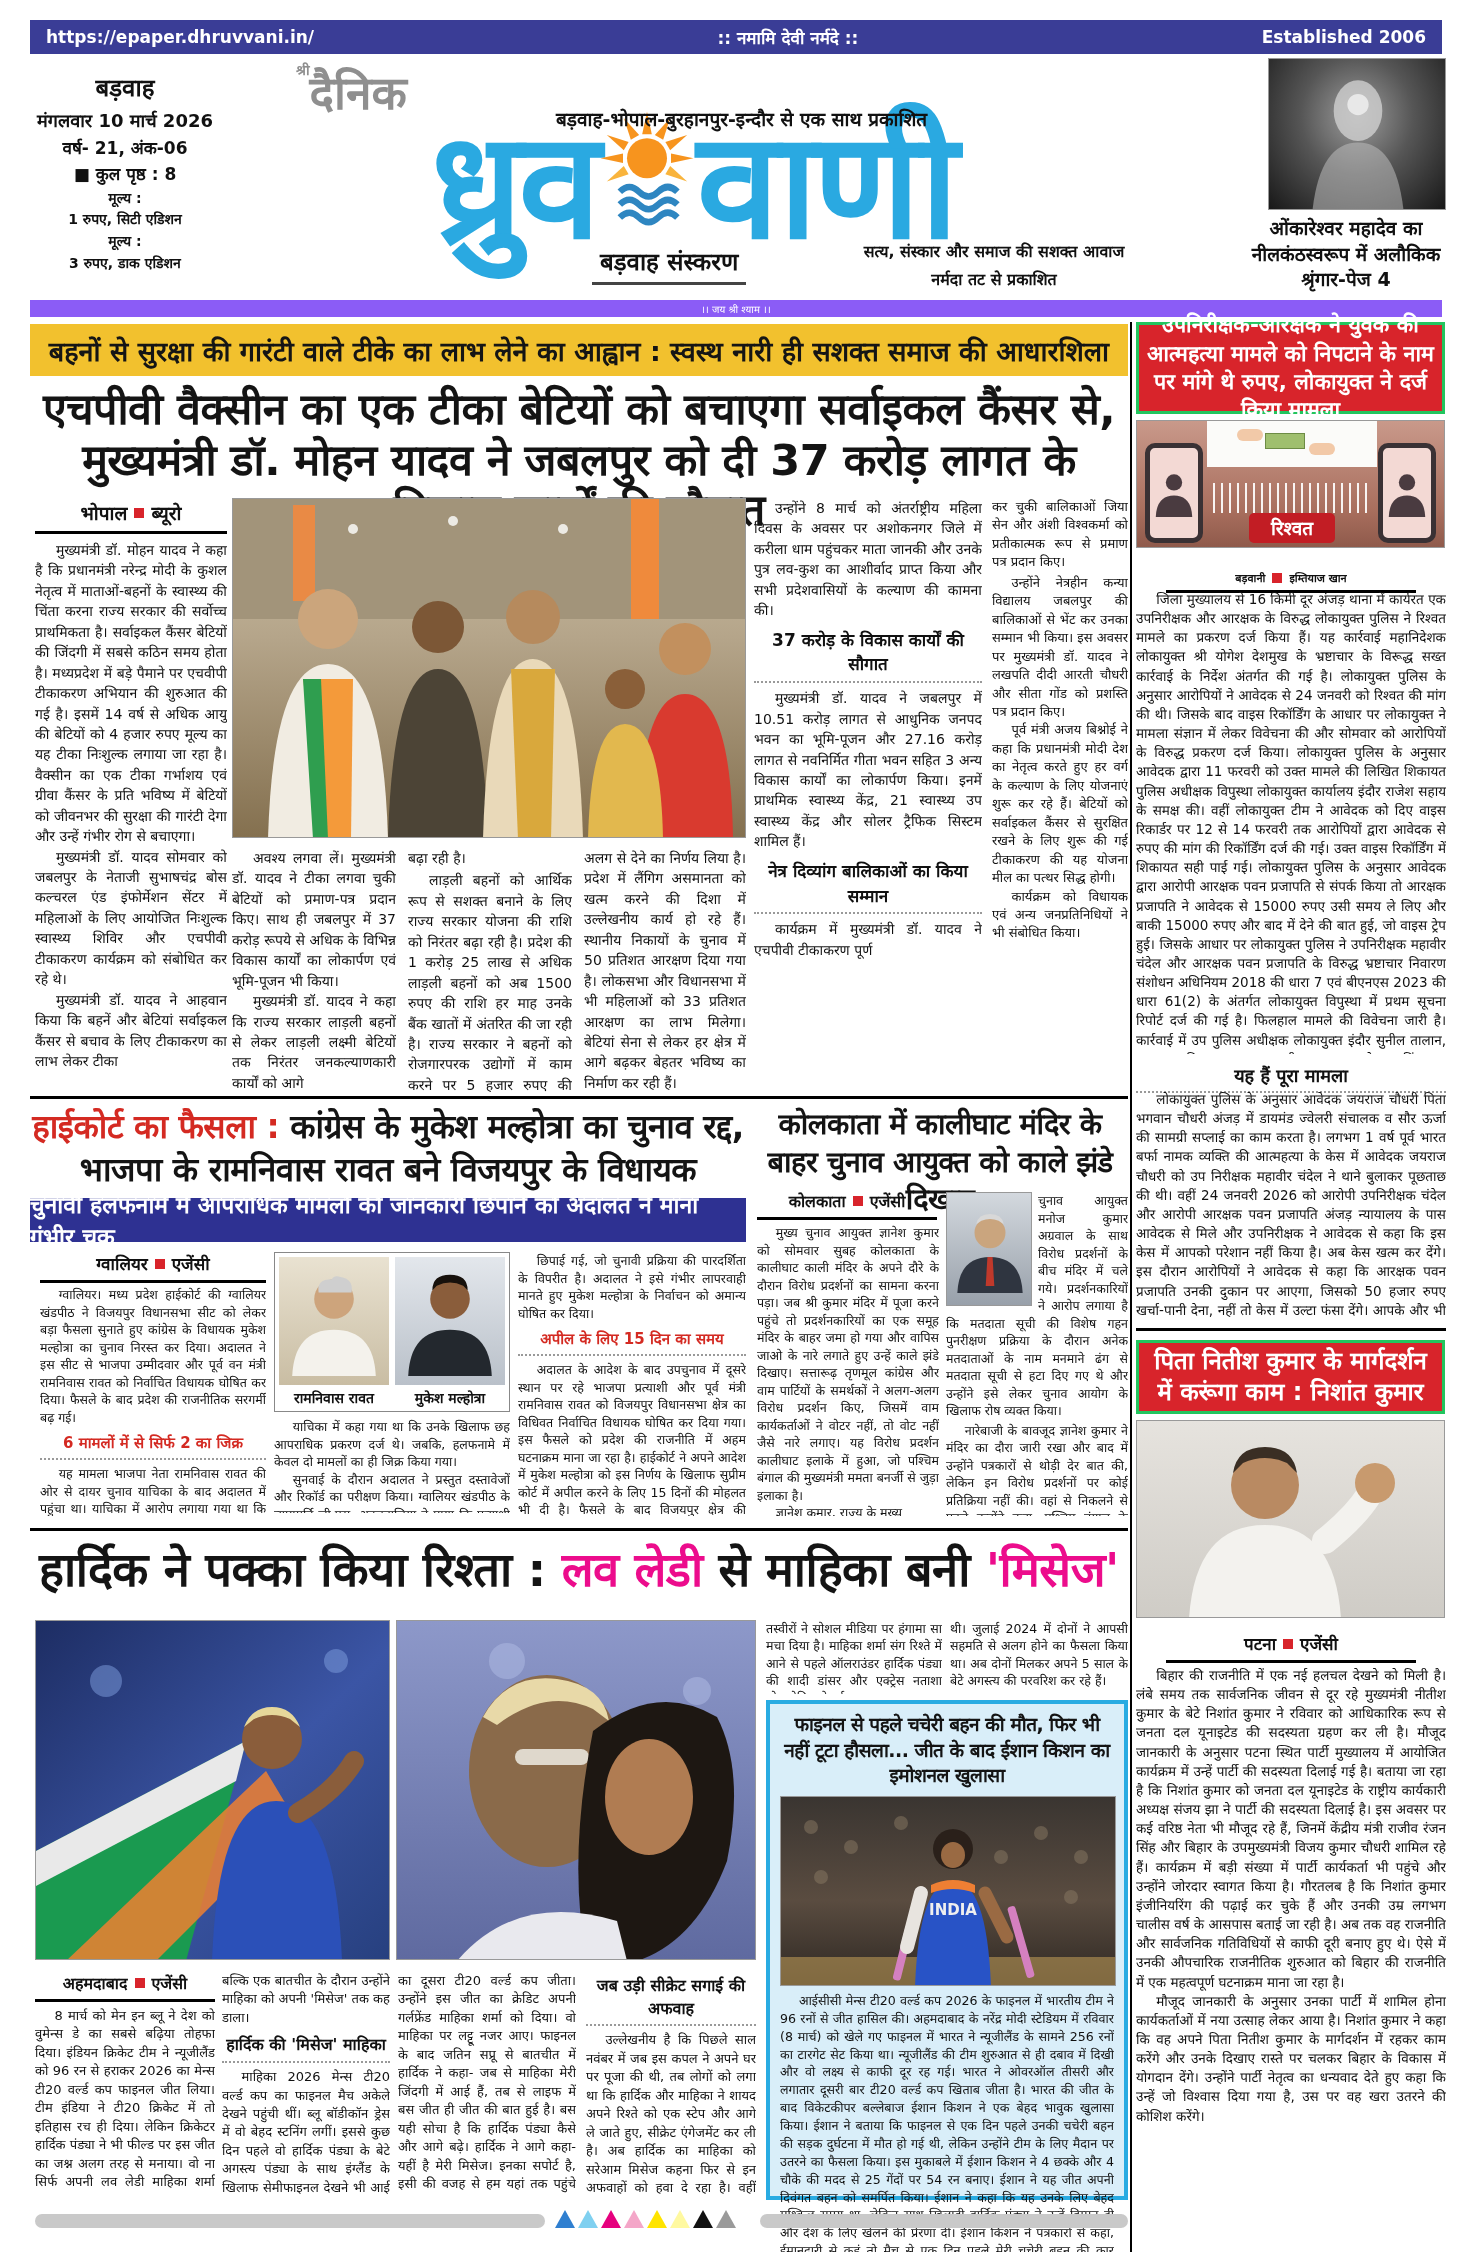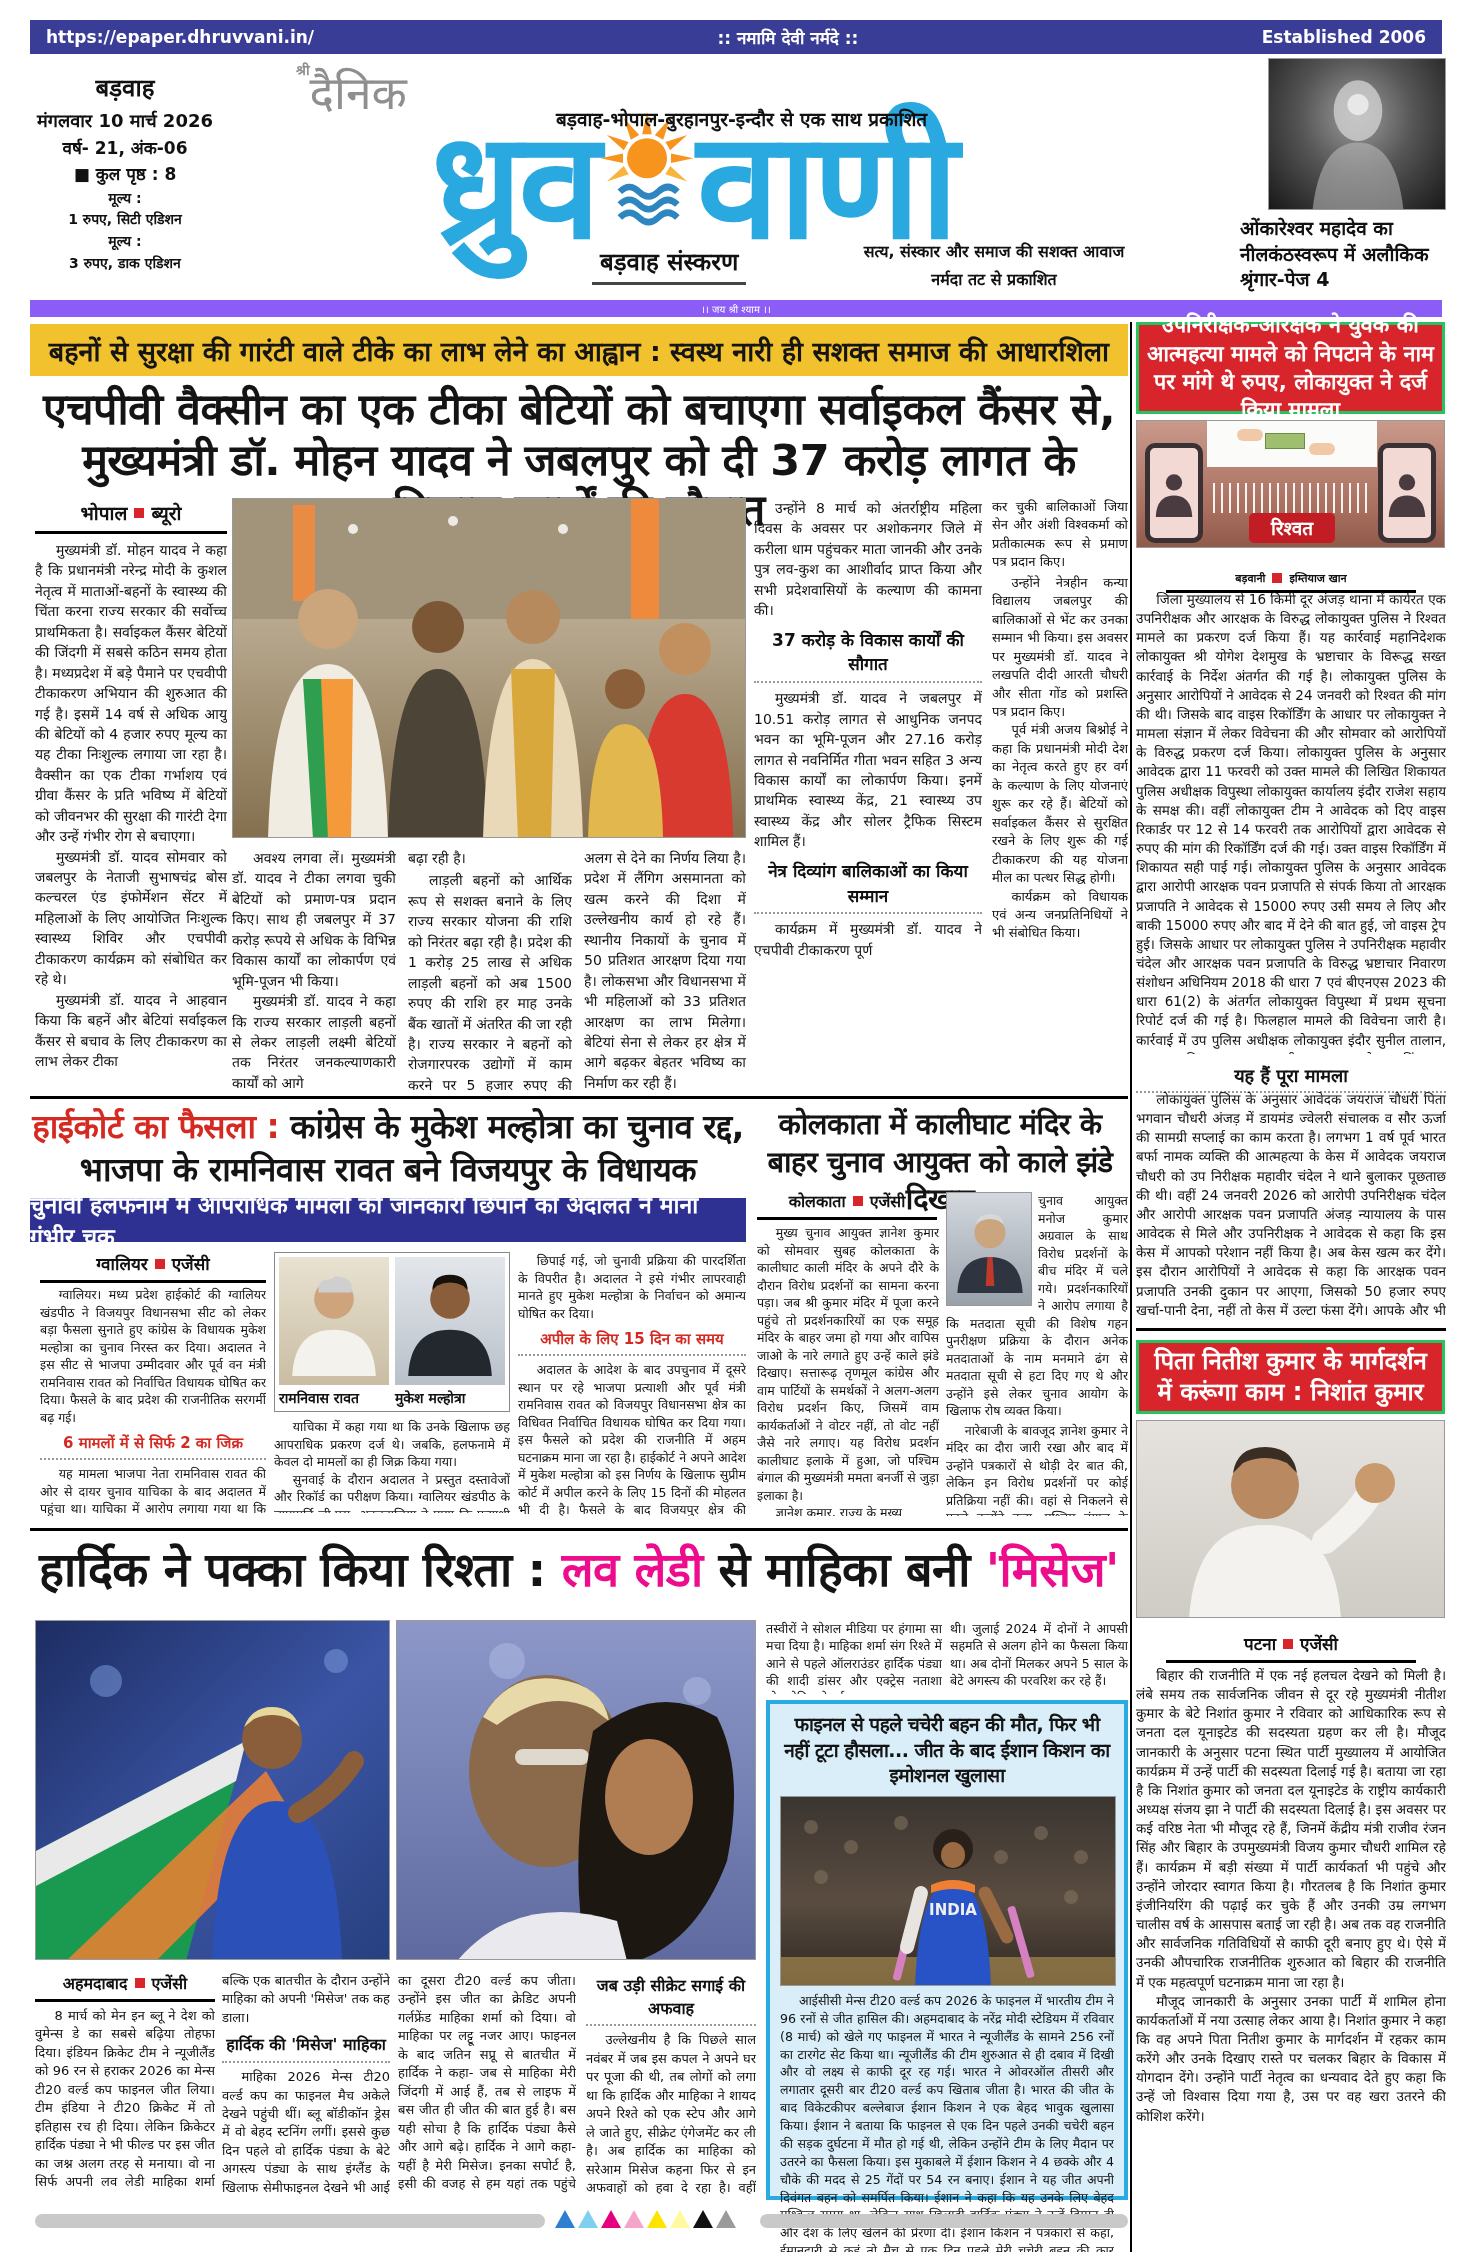--- a/index.html
+++ b/index.html
@@ -23,21 +23,21 @@
   .byline{display:flex;align-items:center;justify-content:center;gap:7px;font-weight:bold;border-bottom:3px solid #000;padding-bottom:5px}
   .sq{width:10px;height:10px;background:#d8242b;display:inline-block}
   .subhead{font-weight:bold;text-align:center;border-bottom:2px dotted #999;padding:3px 0 4px;margin:4px 0 5px}
   .subhead.red{color:#d42a22}
   .banner-blue{background:#2e3192;color:#fff;display:flex;align-items:center;justify-content:center;font-weight:bold;font-size:23px}
   .redbox{background:#d8242b;color:#fff;display:flex;align-items:center;justify-content:center;text-align:center;font-weight:900;border:3px solid #22c55e}
   .photo{overflow:hidden;position:absolute}
   .pframe{border:1px solid #999}
   .vrule{background:#000}
   .hrule{background:#000}
-  .cap{font-weight:bold;}
+  .cap{font-weight:bold;text-align:center}
   .phone{position:absolute;width:58px;height:100px;border:5px solid #3a3134;border-radius:10px;background:#f3d9d4}
   .wave{position:absolute;background:repeating-linear-gradient(90deg,#fff 0 2px,rgba(255,255,255,0) 2px 8px);opacity:.92}
   .bribelabel{position:absolute;background:#c21d24;color:#fff;font-weight:900;display:flex;align-items:center;justify-content:center;border-radius:5px}
   .tri{width:0;height:0;border-left:10px solid transparent;border-right:10px solid transparent;display:inline-block}
   .markbar{background:#c9c9c9;border-radius:8px;position:absolute;height:14px}
   .ishanbox{position:absolute;background:#d9eef9;border:4px solid #29abe2;padding:8px 10px}
   .mini{font-size:12.5px;line-height:1.38;text-align:justify}
 </style>
 </head>
 <body>
@@ -64,21 +64,21 @@
     <div class="b" style="font-size:18px">मंगलवार 10 मार्च 2026</div>
     <div class="b" style="font-size:17px">वर्ष- 21, अंक-06</div>
     <div class="b" style="font-size:17px">■ कुल पृष्ठ : 8</div>
     <div class="b" style="font-size:14px">मूल्य :</div>
     <div class="b" style="font-size:14px">1 रुपए, सिटी एडिशन</div>
     <div class="b" style="font-size:14px">मूल्य :</div>
     <div class="b" style="font-size:14px">3 रुपए, डाक एडिशन</div>
   </div>
 
   <div class="abs" style="left:296px;top:60px">
-    <span style="font-size:14px;color:#8f8f8f;font-weight:bold;vertical-align:top">श्री</span><span style="font-size:46px;color:#8f8f8f;font-weight:400">दैनिक</span>
+    <span style="font-size:14px;color:#8f8f8f;font-weight:bold;vertical-align:top">श्री</span><span style="font-size:46px;color:#8f8f8f;font-weight:700">दैनिक</span>
   </div>
 
   <div class="abs" style="left:238px;top:86px;width:910px;height:200px;display:flex;align-items:center;justify-content:center">
     <span style="font-size:148px;font-weight:900;color:#2aa9e1;letter-spacing:-4px;line-height:1">ध्रुव</span>
     <svg viewBox="0 0 140 160" width="112" height="128" style="margin:0 -6px 30px">
       <g fill="#f7941e">
         <circle cx="70" cy="64" r="25"></circle>
         <g>
           <polygon points="70,6 64,34 76,34"></polygon>
           <polygon points="70,6 64,34 76,34" transform="rotate(30 70 64)"></polygon>

